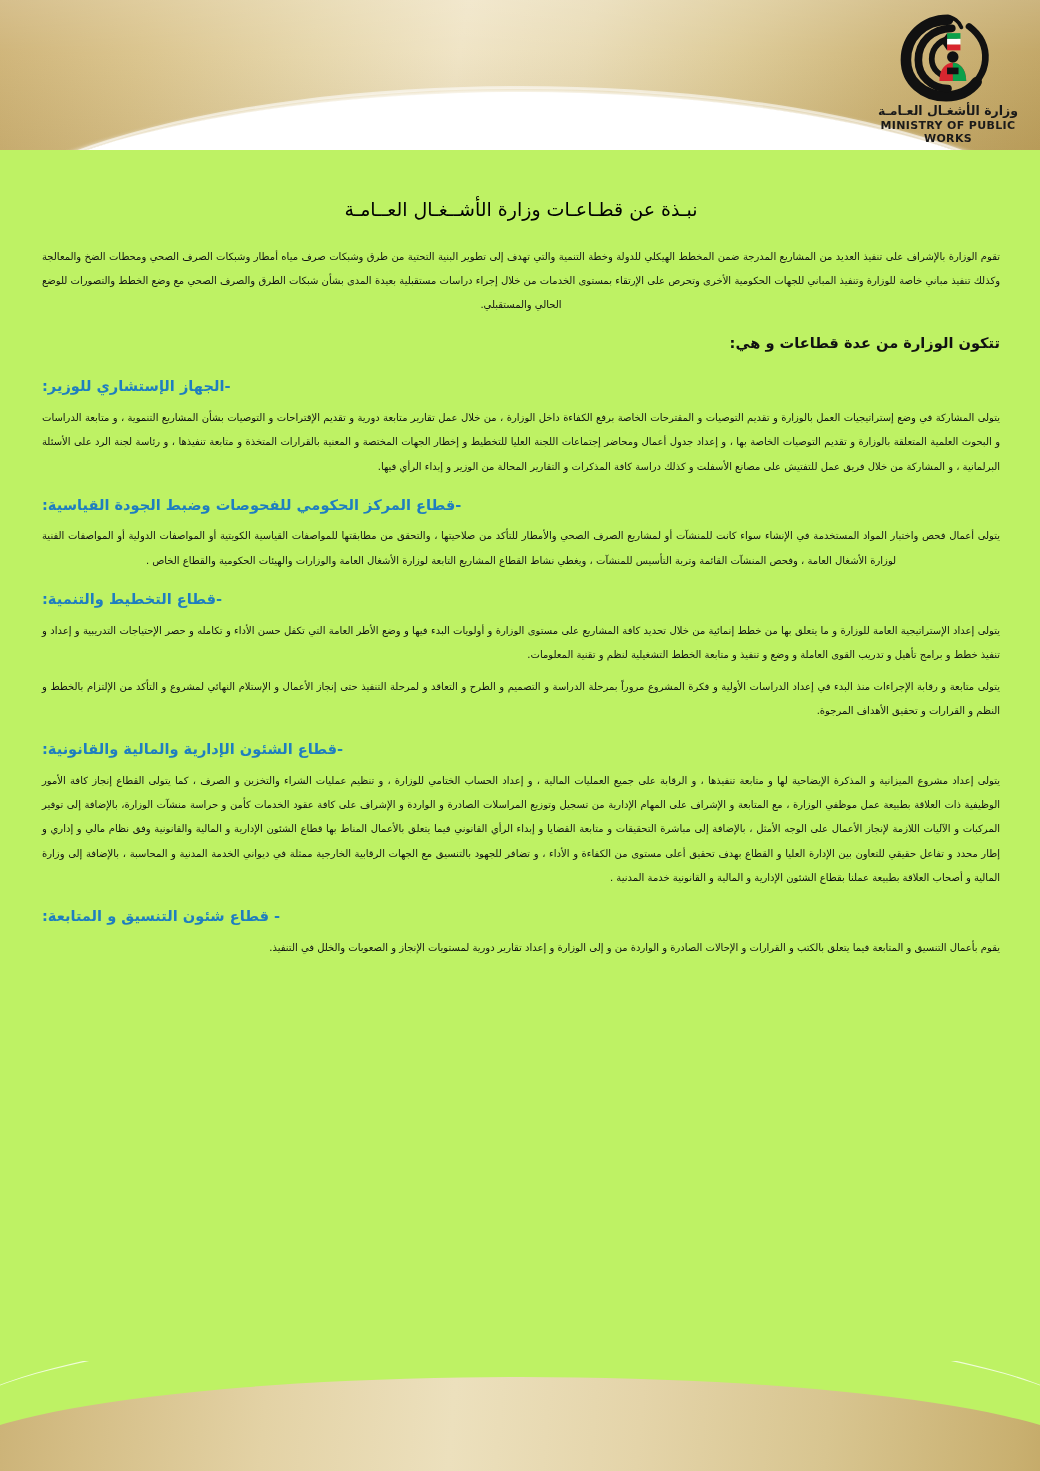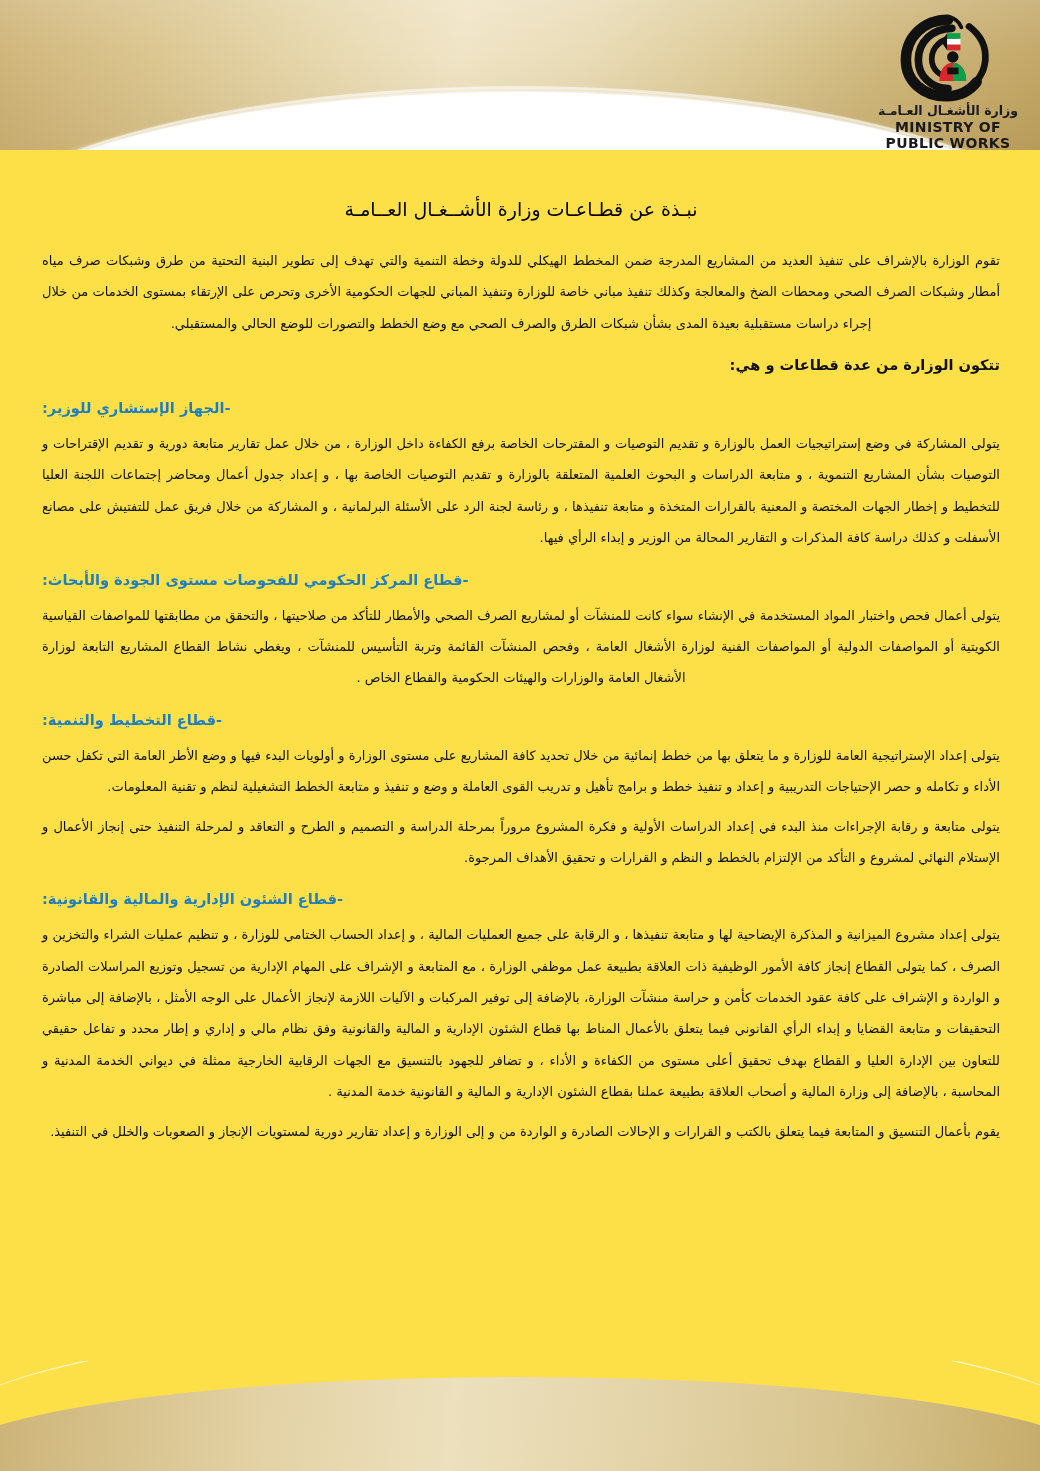--- a/index.html
+++ b/index.html
@@ -5,21 +5,21 @@
   html, body {
     margin: 0;
     padding: 0;
     background: #ffffff;
   }
   .page {
     position: relative;
     width: 1040px;
     height: 1471px;
     margin: 0 auto;
-    background: #fde047;
+    background: #bef264;
     overflow: hidden;
     font-family: "DejaVu Sans", "Liberation Sans", sans-serif;
   }
 
   
   .top-banner {
     position: absolute;
     top: 0; left: 0;
     width: 1040px;
     height: 150px;
@@ -85,21 +85,21 @@
   }
   .logo-ar {
     font-size: 12.5px;
     font-weight: bold;
     color: #1a1a1a;
     letter-spacing: 0.5px;
     margin-top: 1px;
     direction: rtl;
   }
   .logo-en {
-    font-size: 14px;
+    font-size: 11px;
     font-weight: bold;
     color: #1a1a1a;
     letter-spacing: 0.35px;
     direction: ltr;
     margin-top: 1px;
   }
 
   
   .bottom-banner {
     position: absolute;
@@ -148,21 +148,21 @@
   .doc-title {
     text-align: center;
     font-size: 19px;
     font-weight: normal;
     color: #000000;
     letter-spacing: 0.6px;
     margin: 0 0 22px 0;
     line-height: 1.4;
   }
   .para {
-    font-size: 13px;
+    font-size: 10px;
     color: #111111;
     text-align: justify;
     text-align-last: right;
     line-height: 2.42;
     margin: 0 0 8px 0;
     font-weight: 500;
   }
   .para.center-last {
     text-align-last: center;
   }
@@ -229,39 +229,40 @@
     <p class="para center-last">تقوم الوزارة بالإشراف على تنفيذ العديد من المشاريع المدرجة ضمن المخطط الهيكلي للدولة وخطة التنمية والتي تهدف إلى تطوير البنية التحتية من طرق وشبكات صرف مياه أمطار وشبكات الصرف الصحي ومحطات الضخ والمعالجة وكذلك تنفيذ مباني خاصة للوزارة وتنفيذ المباني للجهات الحكومية الأخرى وتحرص على الإرتقاء بمستوى الخدمات من خلال إجراء دراسات مستقبلية بعيدة المدى بشأن شبكات الطرق والصرف الصحي مع وضع الخطط والتصورات للوضع الحالي والمستقبلي.</p>
 
     <p class="lead-line">تتكون الوزارة من عدة قطاعات و هي:</p>
 
     <div class="section-block">
       <div class="section-head">-الجهاز الإستشاري للوزير:</div>
       <p class="para">يتولى المشاركة في وضع إستراتيجيات العمل بالوزارة و تقديم التوصيات و المقترحات الخاصة برفع الكفاءة داخل الوزارة ، من خلال عمل تقارير متابعة دورية و تقديم الإقتراحات و التوصيات بشأن المشاريع التنموية ، و متابعة الدراسات و البحوث العلمية المتعلقة بالوزارة و تقديم التوصيات الخاصة بها ، و إعداد جدول أعمال ومحاضر إجتماعات اللجنة العليا  للتخطيط و إخطار الجهات المختصة و المعنية بالقرارات المتخذة و متابعة تنفيذها ، و رئاسة لجنة الرد على الأسئلة البرلمانية ، و المشاركة من خلال فريق عمل للتفتيش على مصانع الأسفلت و كذلك دراسة كافة المذكرات و التقارير المحالة من الوزير و إبداء الرأي فيها.</p>
     </div>
 
     <div class="section-block">
-      <div class="section-head">-قطاع المركز الحكومي للفحوصات مستوى الجودة والأبحاث:</div>
+      <div class="section-head">-قطاع المركز الحكومي للفحوصات وضبط الجودة القياسية:</div>
       <p class="para center-last">يتولى أعمال فحص واختبار المواد المستخدمة في الإنشاء سواء كانت للمنشآت أو لمشاريع الصرف الصحي والأمطار للتأكد من صلاحيتها ، والتحقق من مطابقتها للمواصفات القياسية الكويتية أو المواصفات الدولية أو المواصفات الفنية لوزارة الأشغال العامة ، وفحص المنشآت القائمة وتربة التأسيس للمنشآت ، ويغطي نشاط القطاع المشاريع التابعة لوزارة الأشغال العامة والوزارات والهيئات الحكومية والقطاع الخاص .</p>
     </div>
 
     <div class="section-block">
       <div class="section-head">-قطاع التخطيط والتنمية:</div>
       <p class="para">يتولى إعداد الإستراتيجية العامة للوزارة و ما يتعلق بها من خطط إنمائية من خلال تحديد كافة المشاريع على مستوى الوزارة و أولويات البدء فيها و وضع الأطر العامة التي تكفل حسن الأداء و تكامله و حصر الإحتياجات التدريبية و إعداد و تنفيذ خطط و برامج تأهيل و تدريب القوى العاملة  و وضع و تنفيذ و متابعة الخطط التشغيلية لنظم و تقنية المعلومات.</p>
     </div>
 
     <div class="section-block">
       <p class="para">يتولى متابعة و رقابة الإجراءات منذ البدء في إعداد الدراسات الأولية و فكرة المشروع مروراً بمرحلة الدراسة و التصميم و الطرح و التعاقد و لمرحلة التنفيذ حتى إنجاز الأعمال و الإستلام النهائي لمشروع و التأكد من الإلتزام بالخطط و النظم و القرارات و تحقيق الأهداف المرجوة.</p>
     </div>
 
     <div class="section-block">
       <div class="section-head">-قطاع الشئون الإدارية والمالية والقانونية:</div>
       <p class="para">يتولى إعداد مشروع الميزانية و المذكرة الإيضاحية لها و متابعة تنفيذها ، و الرقابة على جميع العمليات المالية ، و إعداد الحساب الختامي للوزارة ، و تنظيم عمليات الشراء والتخزين و الصرف ، كما يتولى القطاع إنجاز كافة الأمور الوظيفية ذات العلاقة بطبيعة عمل موظفي الوزارة ، مع المتابعة و الإشراف على المهام الإدارية من تسجيل وتوزيع المراسلات الصادرة و الواردة و الإشراف على كافة عقود الخدمات كأمن و حراسة منشآت الوزارة، بالإضافة إلى توفير المركبات و الآليات اللازمة لإنجاز الأعمال على الوجه الأمثل ، بالإضافة إلى مباشرة التحقيقات و متابعة القضايا و إبداء الرأي القانوني فيما يتعلق بالأعمال المناط بها قطاع الشئون الإدارية و المالية والقانونية وفق نظام مالي و إداري و إطار محدد و تفاعل حقيقي للتعاون بين الإدارة العليا و القطاع بهدف تحقيق أعلى مستوى من الكفاءة و الأداء ، و تضافر للجهود بالتنسيق مع الجهات الرقابية الخارجية ممثلة في ديواني الخدمة المدنية و المحاسبة ، بالإضافة إلى وزارة المالية و أصحاب العلاقة بطبيعة عملنا بقطاع الشئون الإدارية و المالية و القانونية خدمة المدنية .</p>
     </div>
 
     <div class="section-block">
+      <div class="section-head">- قطاع شئون التنسيق و المتابعة:</div>
       <p class="para">يقوم بأعمال التنسيق و المتابعة فيما يتعلق بالكتب و القرارات و الإحالات الصادرة و الواردة من و إلى الوزارة و إعداد تقارير دورية لمستويات الإنجاز و الصعوبات والخلل في التنفيذ.</p>
     </div>
 
   </div>
 
   <div class="bottom-banner">
     <div class="bottom-fill"></div>
     <div class="bottom-highlight"></div>
   </div>
 

